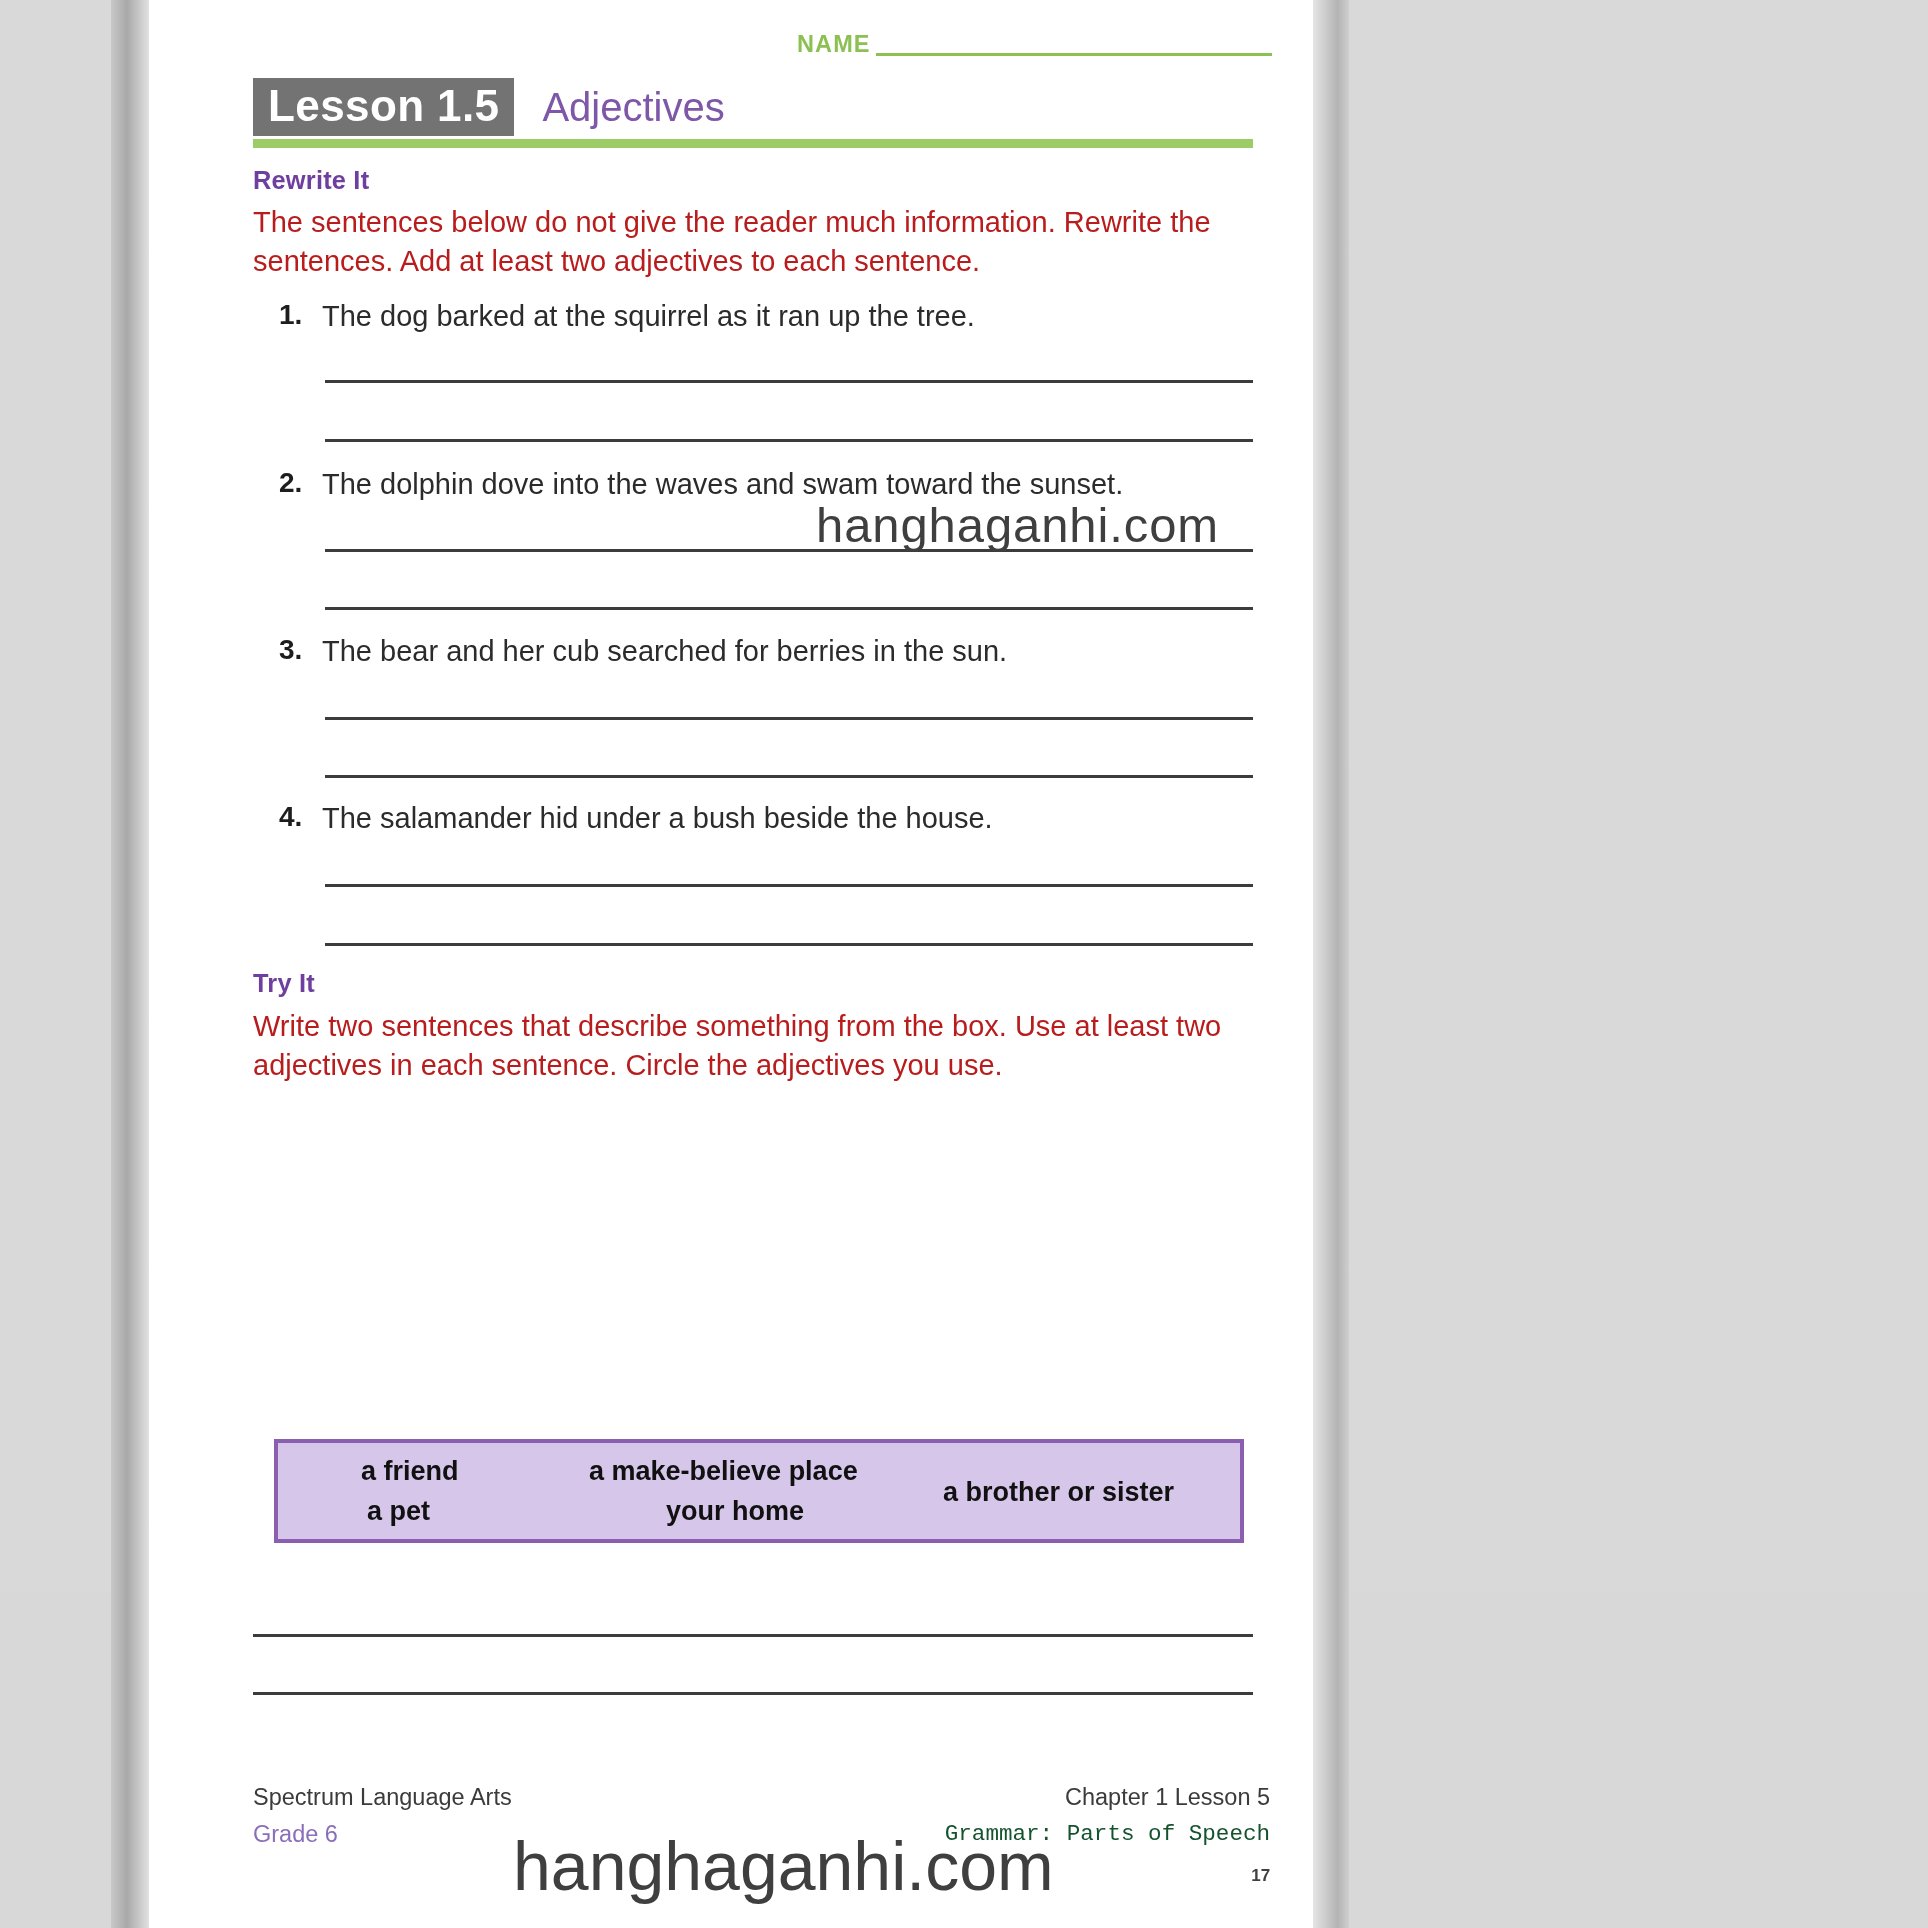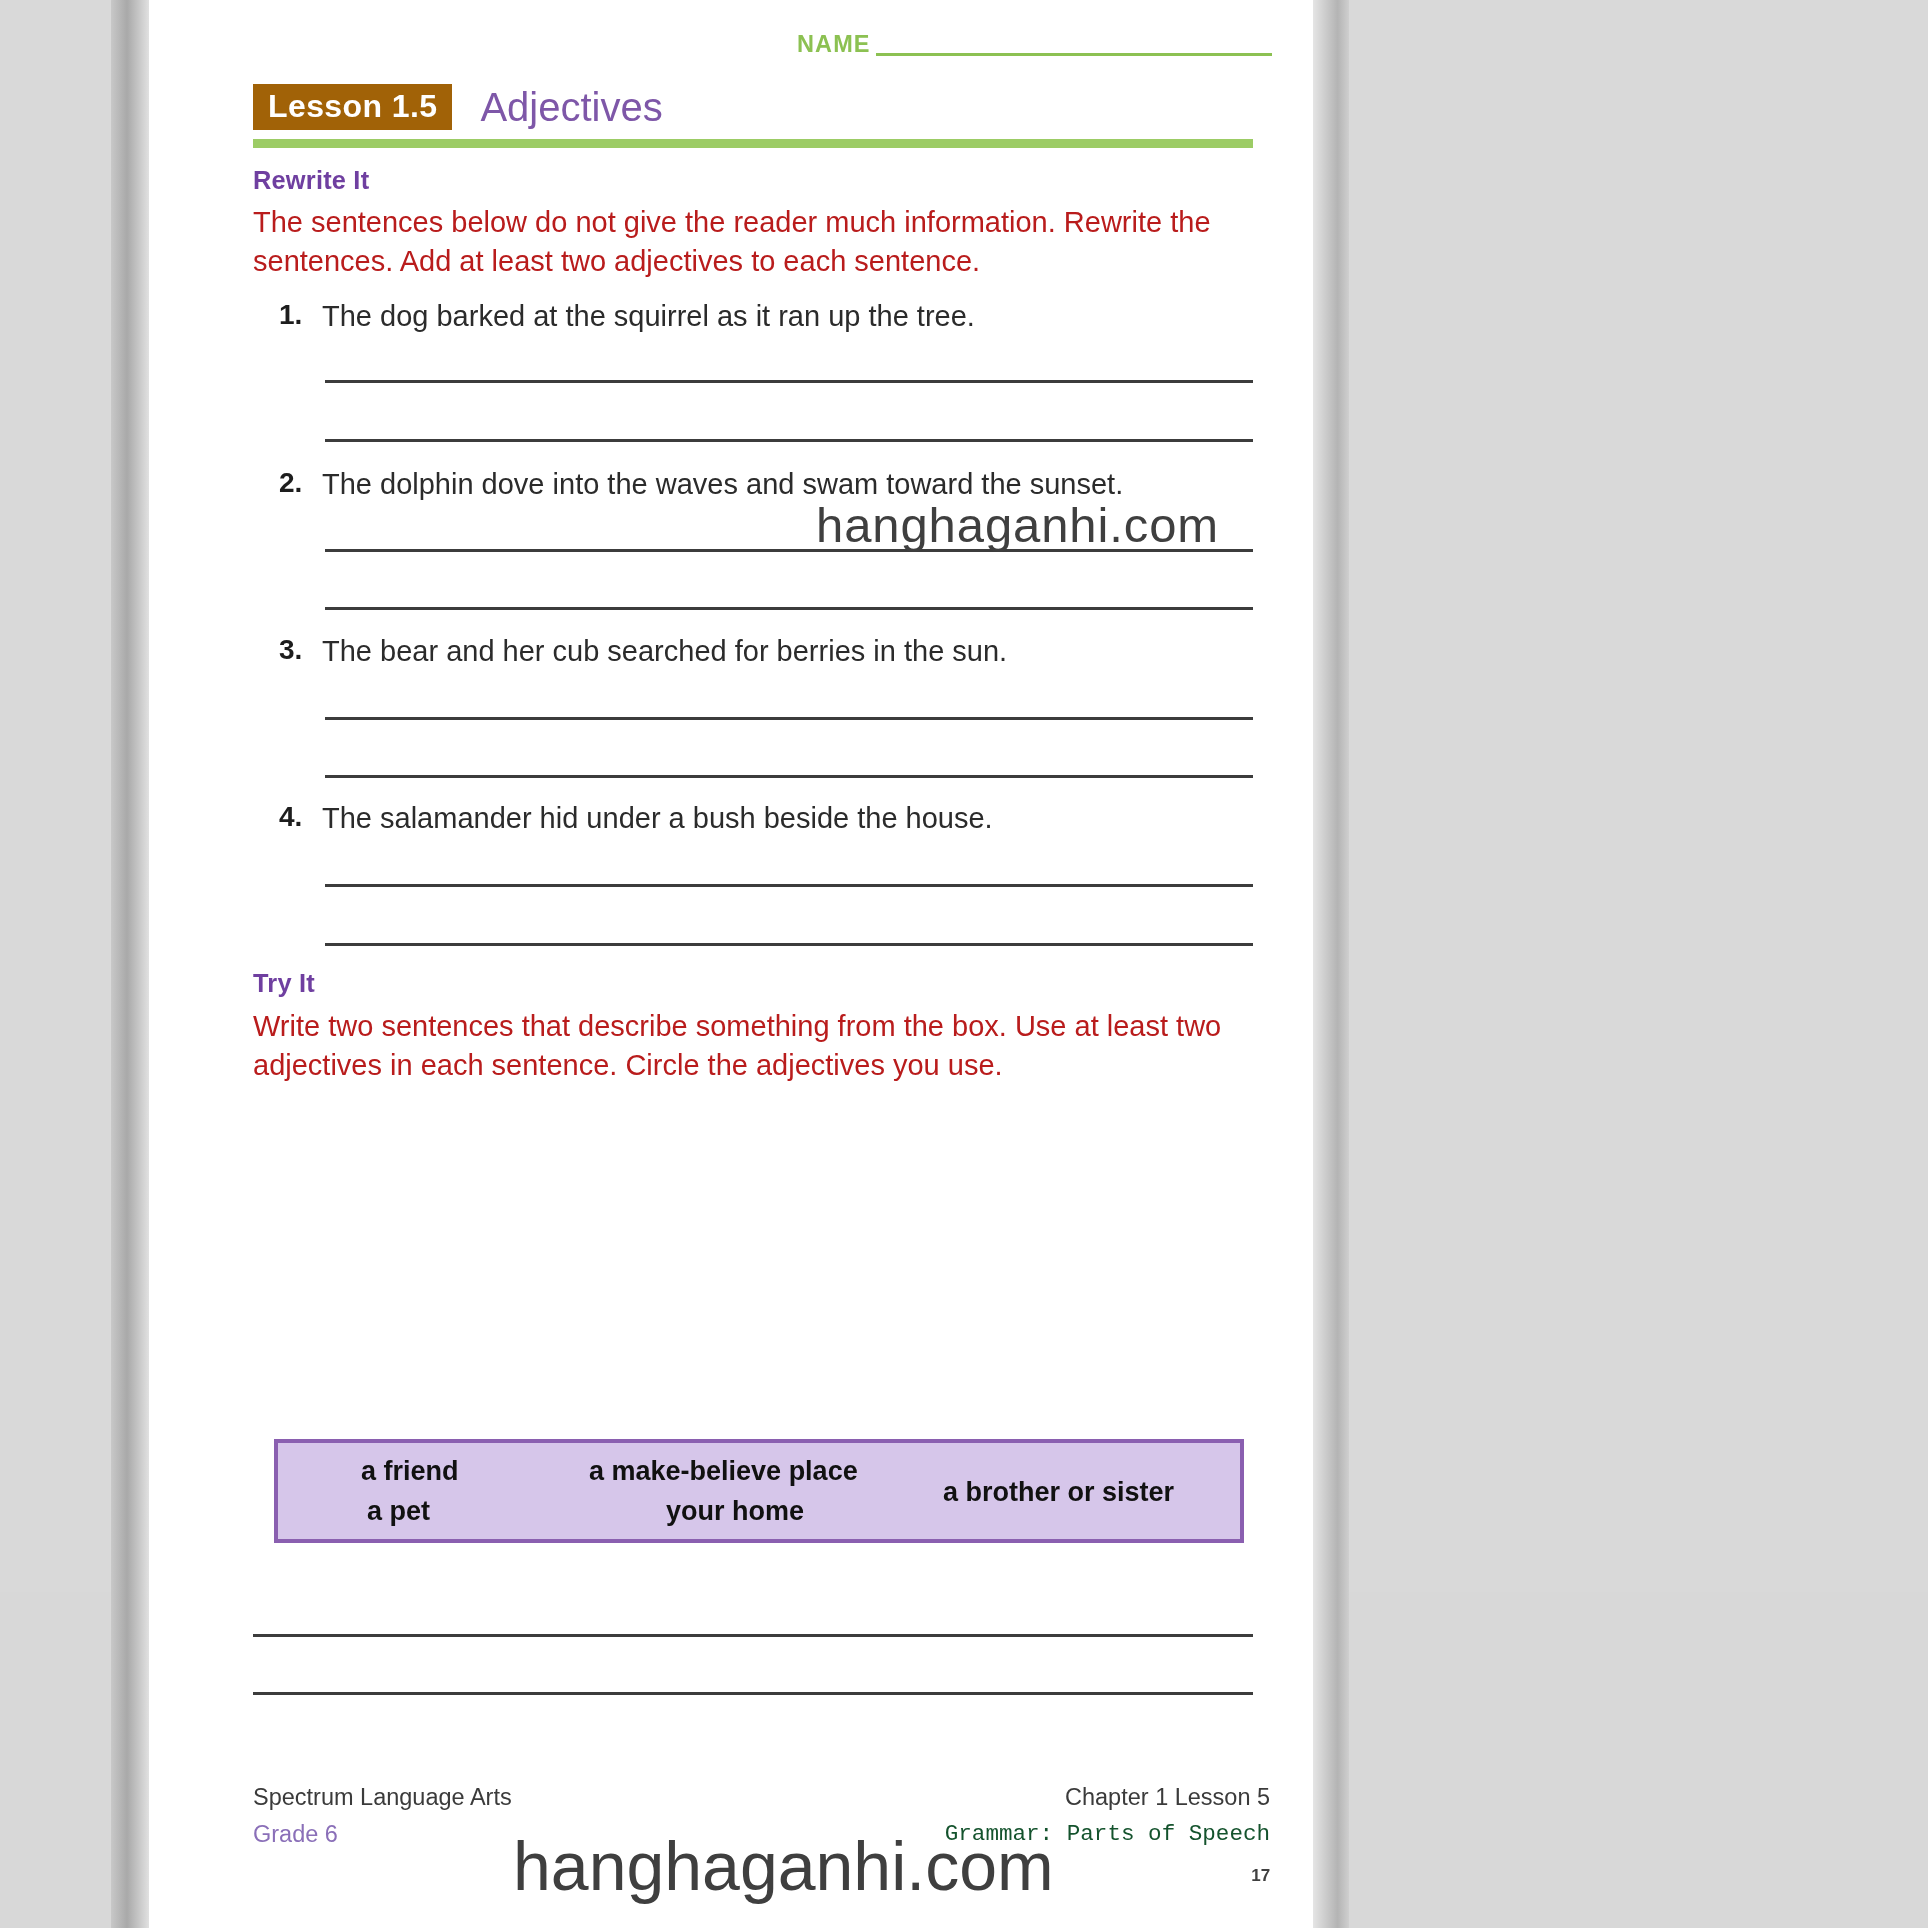--- a/index.html
+++ b/index.html
@@ -42,22 +42,22 @@
   .name-rule {
     flex:1; height:2.8px; background:#8cc152; margin-left:5.6px; margin-bottom:3.8px;
   }
 
   
   .lesson-header {
     position:absolute; left:0px; top:79px; width:1019px; height:56px;
     display:flex; align-items:center;
   }
   .lesson-tag {
-    background:#a16207; color:#ffffff;
-    font-size:32px; font-weight:bold; letter-spacing:0.4px;
+    background:#737373; color:#ffffff;
+    font-size:44px; font-weight:bold; letter-spacing:0.4px;
     padding:5.6px 15px 7.5px 15px; line-height:1;
   }
   .lesson-title {
     color:#7e57a8; font-size:40px; font-weight:400;
     margin-left:28px; line-height:1;
   }
   .header-rule {
     position:absolute; left:0px; top:139px; width:1000px; height:8.5px;
     background:#9ccc65;
   }

